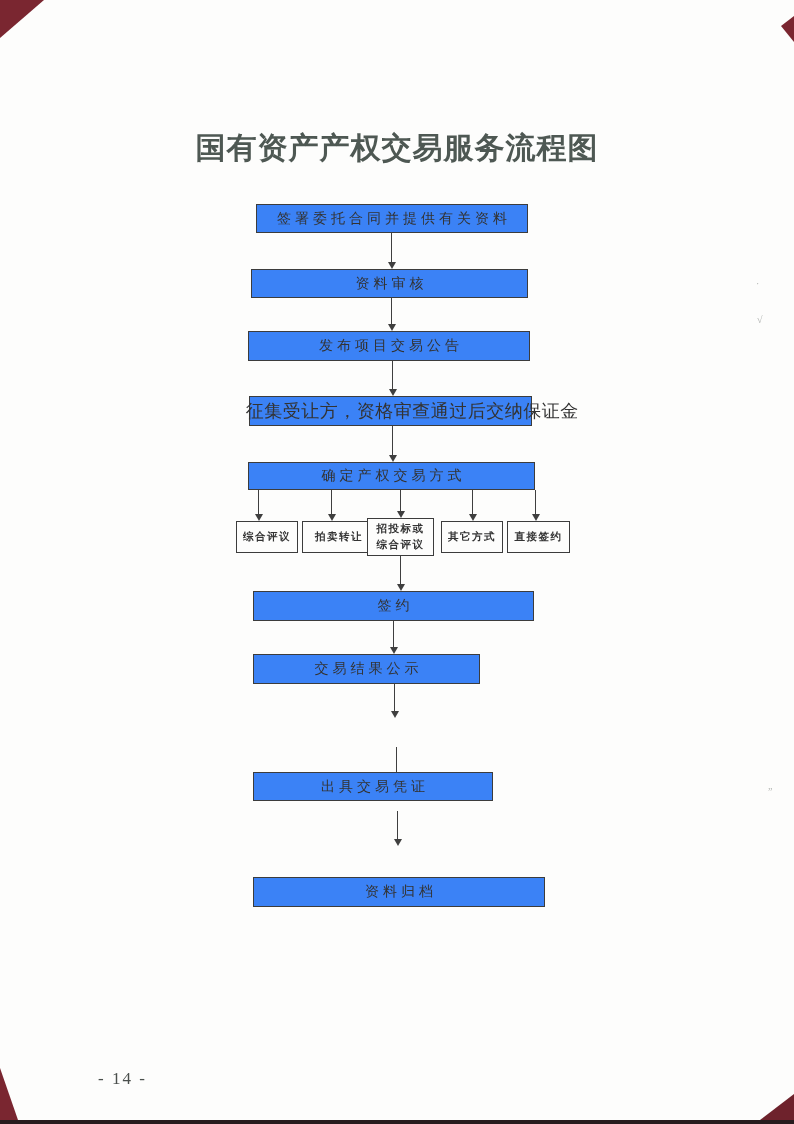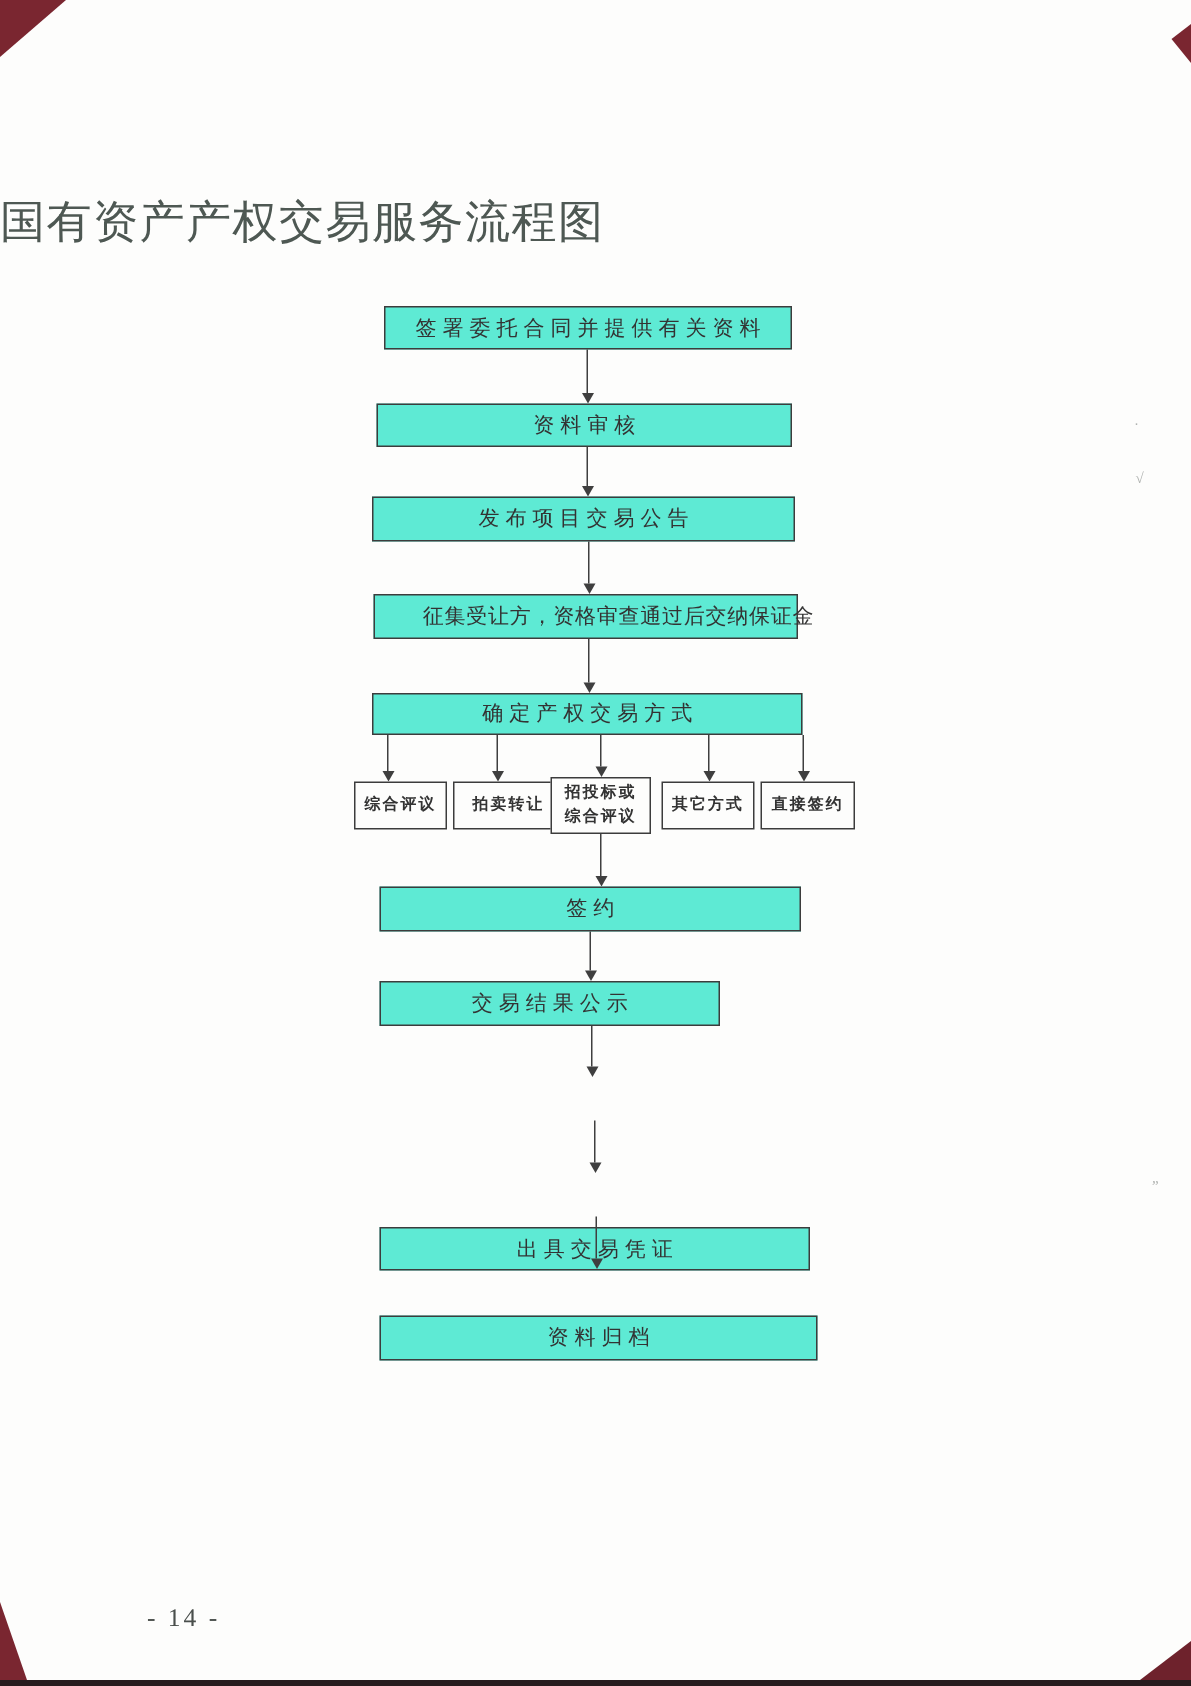--- a/index.html
+++ b/index.html
@@ -17,33 +17,33 @@
   .mark-right{position:absolute;right:0;top:16px;width:0;height:0;
     border-right:13px solid #7a2630;border-top:10px solid transparent;border-bottom:16px solid transparent;}
   .mark-bl{position:absolute;left:0;bottom:4px;width:0;height:0;
     border-left:18px solid #7a2630;border-top:52px solid transparent;}
   .mark-br{position:absolute;right:0;bottom:4px;width:0;height:0;
     border-bottom:26px solid #6e222c;border-left:34px solid transparent;}
   .strip-bottom{position:absolute;left:0;bottom:0;width:794px;height:4px;background:#271c1e;}
 
   .title{
     position:absolute;left:0;top:128px;width:100%;
-    margin:0;
-    font-size:30px;font-weight:400;letter-spacing:1px;
+    margin:0;text-align:center;
+    font-size:30px;font-weight:700;letter-spacing:1px;
     color:#4e5853;
   }
 
   .box{
     position:absolute;box-sizing:border-box;
-    border:1.5px solid #3c3c3c;background:#5eead4;
+    border:1.5px solid #3c3c3c;background:#3b82f6;
     display:flex;align-items:center;justify-content:center;
     font-size:14px;letter-spacing:4px;text-indent:4px;
     color:#333;white-space:nowrap;font-family:Liberation Serif, serif;
   }
-  .box.tight{font-size:14px;letter-spacing:0.5px;text-indent:0.5px;padding-left:43px;}
+  .box.tight{font-size:18px;letter-spacing:0.5px;text-indent:0.5px;padding-left:43px;}
 
   .sbox{
     position:absolute;box-sizing:border-box;
     border:1.5px solid #3c3c3c;background:#fdfdfc;
     display:flex;align-items:center;justify-content:center;
     font-size:10.5px;font-weight:700;letter-spacing:1.5px;
     color:#333;text-align:center;white-space:pre-line;line-height:1.55;
   }
 
   .arrow{position:absolute;width:1.4px;background:#3f3f3f;}
@@ -102,21 +102,21 @@
   <div class="arrow" style="left:400px;top:556px;height:28px"></div>
 
   <div class="box" style="left:253px;top:591px;width:281px;height:30px">签约</div>
   <div class="arrow" style="left:393px;top:621px;height:26px"></div>
 
   <div class="box" style="left:253px;top:654px;width:227px;height:30px">交易结果公示</div>
   <div class="arrow" style="left:394px;top:684px;height:27px"></div>
 
   <div class="arrow" style="left:396px;top:747px;height:28px"></div>
 
-  <div class="box" style="left:253px;top:818px;width:287px;height:29px">出具交易凭证</div>
+  <div class="box" style="left:253px;top:772px;width:240px;height:29px">出具交易凭证</div>
   <div class="arrow" style="left:397px;top:811px;height:28px"></div>
 
   <div class="box" style="left:253px;top:877px;width:292px;height:30px">资料归档</div>
 
   <div class="pencil" style="left:756px;top:278px">·</div>
   <div class="pencil" style="left:757px;top:314px">√</div>
   <div class="pencil" style="left:768px;top:786px">”</div>
 
   <div class="pagenum">- 14 -</div>
 

